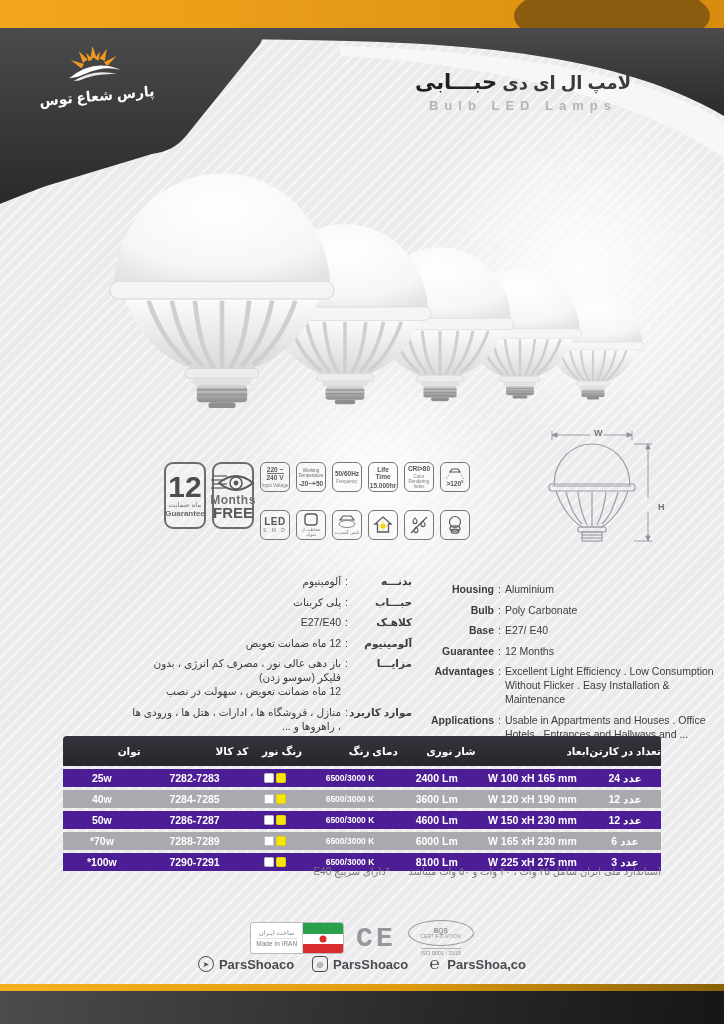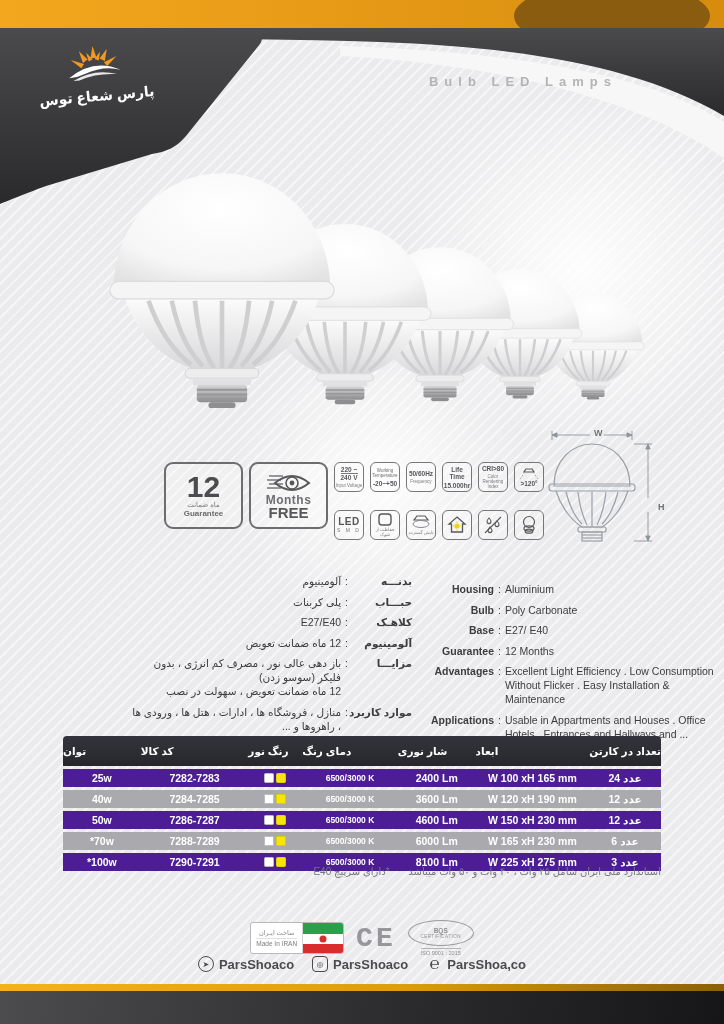--- a/index.html
+++ b/index.html
@@ -18,21 +18,21 @@
   .logo-text{color:#fff;font-size:14px;font-weight:bold;margin-top:2px;letter-spacing:.5px}
   .title-block{position:absolute;left:408px;top:70px;width:230px;text-align:center;z-index:3}
   .title-fa{direction:rtl;font-size:18px;color:#3a3a3a;font-weight:600}
   .title-fa b{font-size:21px;font-weight:900;color:#222}
   .title-en{margin-top:4px;font-size:13px;letter-spacing:6px;color:#b4b4b6;font-weight:600}
 
   .bulb-img{position:absolute}
 
   
   .strip{position:absolute;left:164px;top:462px;display:flex;gap:6px;z-index:3}
-  .bigbox{width:79px;height:67px;border:2.5px solid #6d6d6f;border-radius:9px;background:rgba(255,255,255,.25);
+  .bigbox{width:42px;height:67px;border:2.5px solid #6d6d6f;border-radius:9px;background:rgba(255,255,255,.25);
           display:flex;flex-direction:column;align-items:center;justify-content:center;color:#555}
   .g-num{font-size:30px;font-weight:900;line-height:28px;color:#4c4c4e}
   .g-fa{font-size:7px;direction:rtl;color:#7a7a7c}
   .g-en{font-size:8px;font-weight:600;color:#6b6b6d}
   .f1{font-size:12px;font-weight:900;color:#6f6f71;letter-spacing:.5px;line-height:11px}
   .f2{font-size:15px;font-weight:900;color:#58585a;line-height:14px}
   .sq-col{display:flex;flex-direction:column;gap:18px}
   .sq{width:30px;height:30px;border:1.6px solid #77777a;border-radius:6px;background:rgba(255,255,255,.25);
       display:flex;flex-direction:column;align-items:center;justify-content:center;overflow:hidden;color:#55555a;text-align:center}
   .sq-main{font-size:6.5px;font-weight:800;line-height:7px}
@@ -57,21 +57,21 @@
   .spec-lbl{font-weight:700;white-space:nowrap}
   .specs-fa .spec-lbl{min-width:60px}
   .specs-en .spec-lbl{min-width:80px;text-align:right}
   .spec-val{white-space:pre-line}
 
   
   .ptable{position:absolute;left:63px;top:736px;width:598px;z-index:3}
   .t-head,.t-row{display:grid;grid-template-columns:13% 18% 9% 16% 13% 19% 12%;align-items:center}
   .t-head{background:linear-gradient(180deg,#34343c,#26262c);color:#fff;height:30px;border-radius:4px 4px 0 0;
           font-size:10.5px;font-weight:700}
-  .t-head .hc{text-align:left;direction:rtl}
+  .t-head .hc{text-align:right;direction:rtl}
   .t-row{height:18px;margin-top:3px;color:#fff;font-size:10.5px;font-weight:600}
   .t-row.dark{background:#4c1d95}
   .t-row.light{background:#aaaaae}
   .t-row .c{text-align:center}
   .c.small{font-size:8.5px;font-weight:700}
   .swatch-cell{display:flex;justify-content:center;gap:2px}
   .sw{width:10px;height:10px;display:inline-block;border-radius:1.5px}
   .sw.white{background:#fff;border:1px solid #bdbdbf}
   .sw.yellow{background:#f6e40a;border:1px solid #e0cf00}
 
@@ -141,20 +141,24 @@
         <polygon points="21,6 27,13 23,15"></polygon>
         <polygon points="35,6 33,15 29,13"></polygon>
       </g>
       <path d="M2,30 Q28,12 54,26 Q38,20 18,27 Q10,30 2,30 Z" fill="#ffffff"></path>
       <path d="M6,33 Q28,22 50,30 Q30,27 12,33 Z" fill="#e9e9eb"></path>
     </svg>
     <div class="logo-text">پارس شعاع توس</div>
   </div>
 
   <div class="title-block">
+    <div class="title-fa">
+      <span>لامپ ال ای دی</span>
+      <b>حبـــابی</b>
+    </div>
     <div class="title-en">Bulb LED Lamps</div>
   </div>
 
   <svg width="0" height="0" style="position:absolute">
     <defs>
       <radialGradient id="domeG" cx="50%" cy="30%" r="75%">
         <stop offset="0" stop-color="#ffffff"></stop>
           <stop offset=".7" stop-color="#f6f6f6"></stop>
           <stop offset="1" stop-color="#e3e3e4"></stop>
       </radialGradient>

